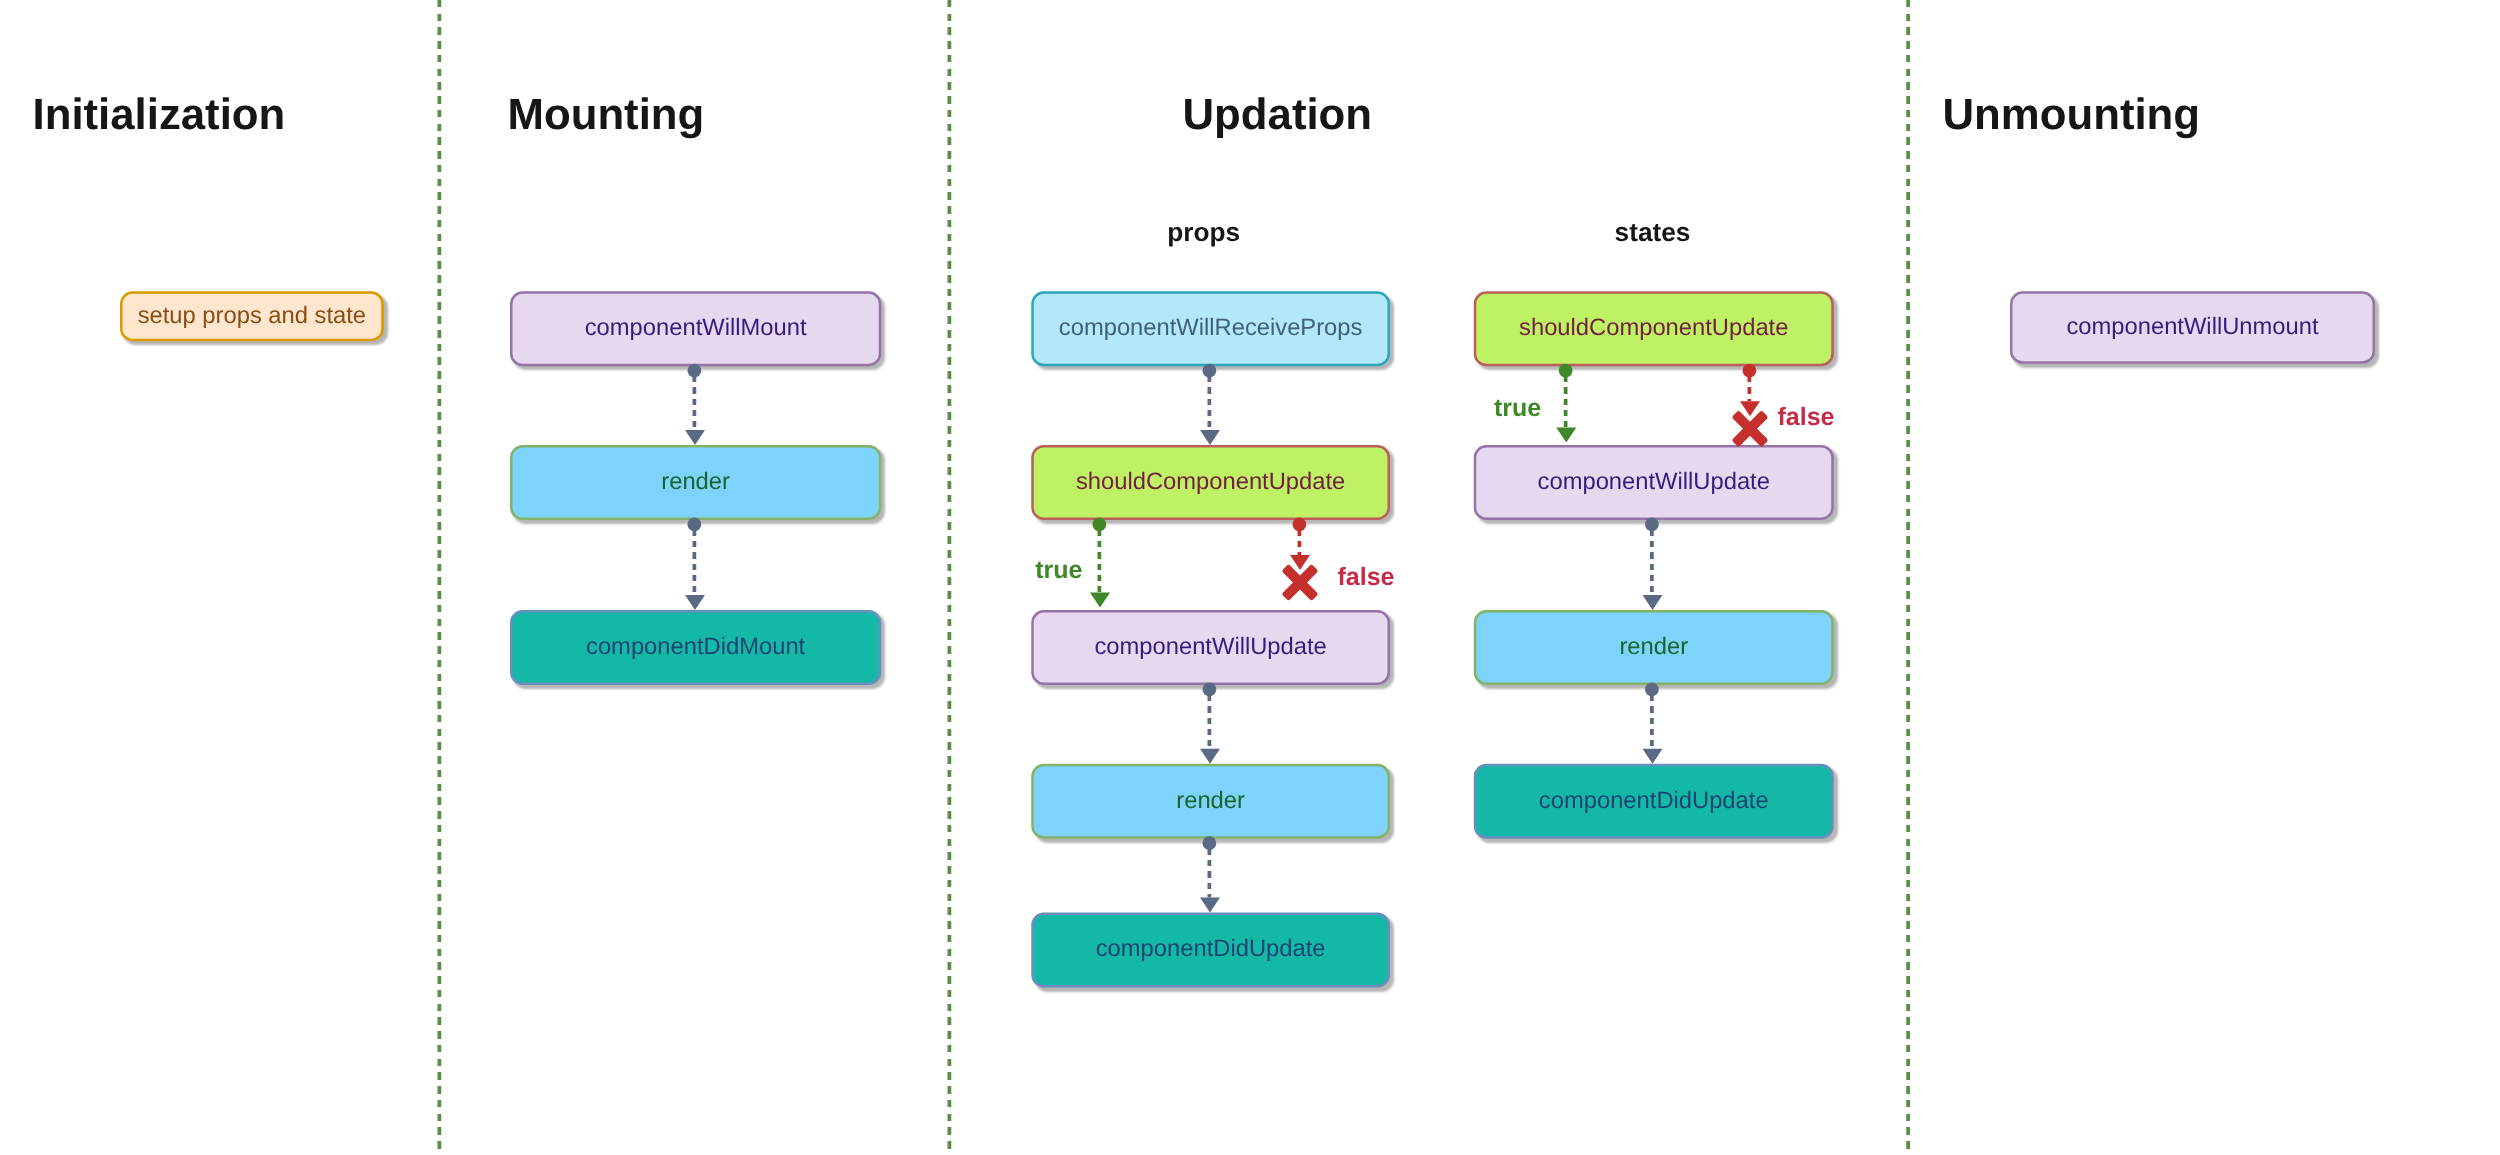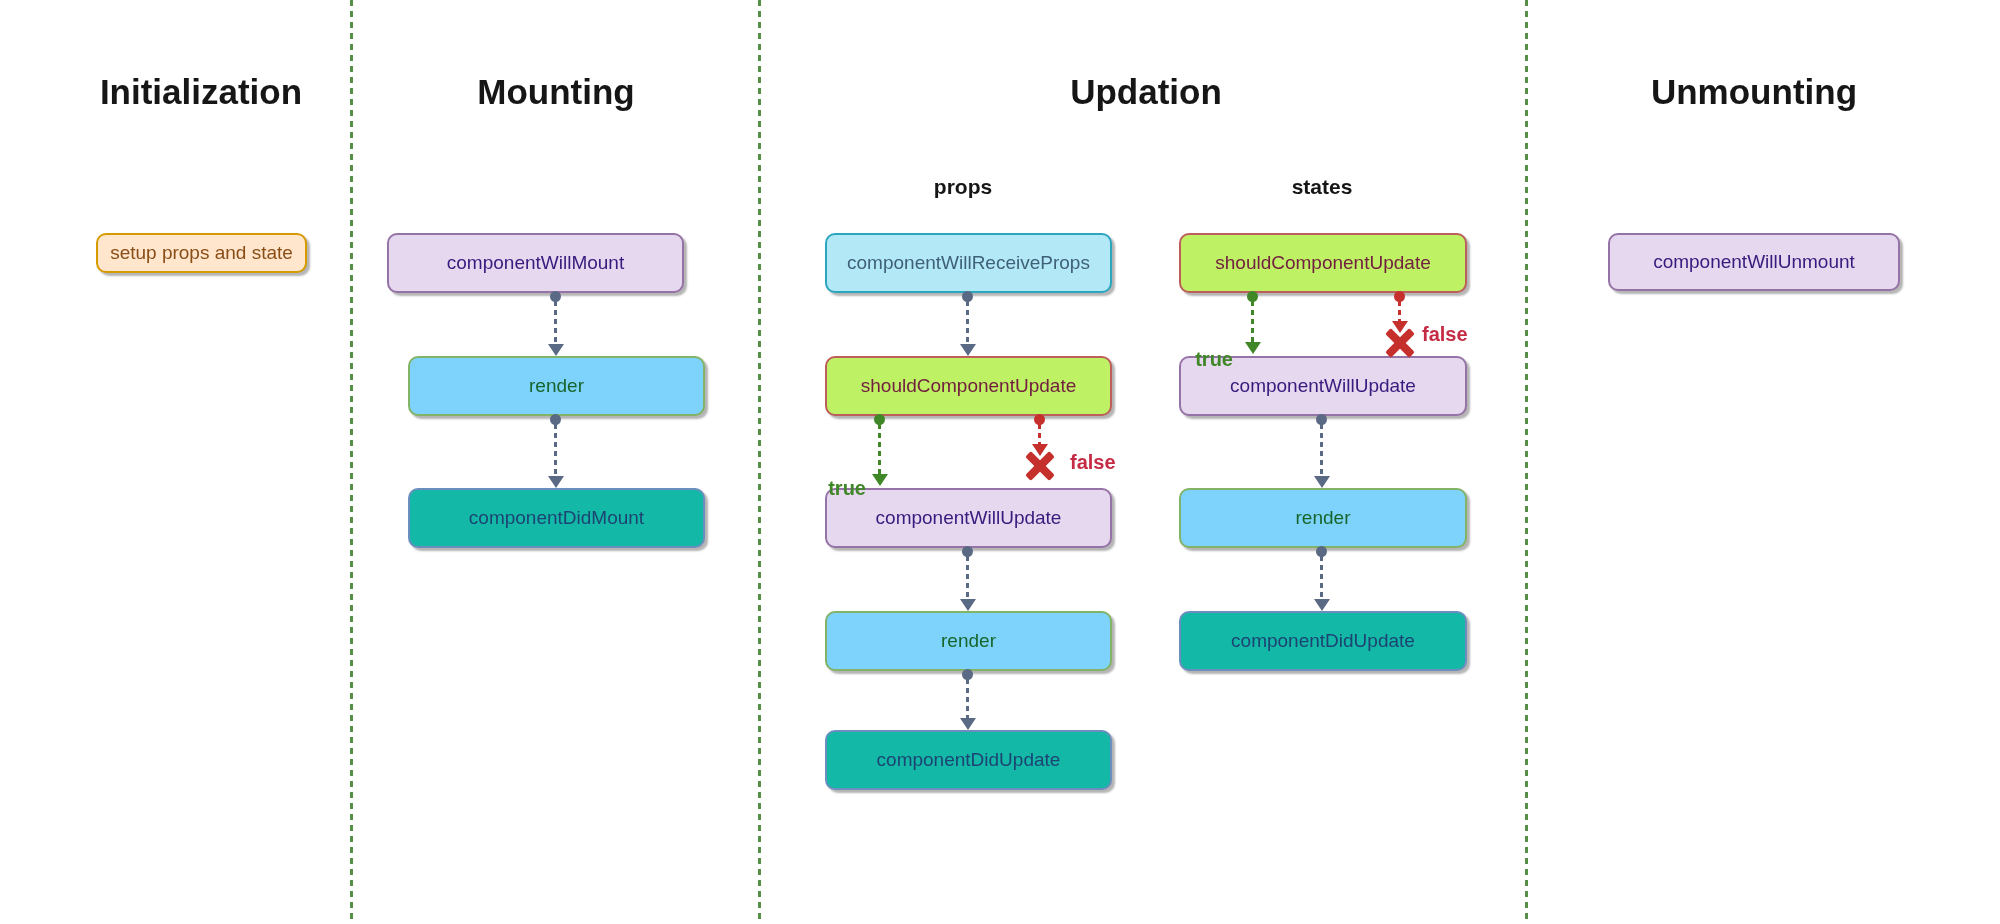--- a/index.html
+++ b/index.html
@@ -8,21 +8,21 @@
     font-family:"Liberation Sans", sans-serif;overflow:hidden;
   }
   
   .divider{
     position:absolute;top:0;bottom:0;width:3px;
     background:repeating-linear-gradient(180deg,#569046 0 6px,transparent 6px 11px);
   }
   
   .sec-title{
     position:absolute;top:70px;height:44px;line-height:44px;
-    font-size:35px;font-weight:600;color:#161616;text-align:center;
+    font-size:35px;font-weight:600;color:#161616;
   }
   .sub-title{
     position:absolute;top:172px;height:30px;line-height:30px;
     font-size:21px;font-weight:600;color:#161616;text-align:center;
   }
   
   .node{
     position:absolute;height:60px;border-radius:10px;border:2px solid #888;
     display:flex;align-items:center;justify-content:center;
     font-size:19px;box-sizing:border-box;
@@ -44,21 +44,21 @@
   .vline.red  {background:repeating-linear-gradient(180deg,#c6302c 0 5px,transparent 5px 9px);}
   .ahead{position:absolute;width:0;height:0;border-left:8px solid transparent;border-right:8px solid transparent;border-top:12px solid #5a6a84;}
   .ahead.slate{border-top-color:#5a6a84;} .ahead.green{border-top-color:#3f8727;} .ahead.red{border-top-color:#c6302c;}
   
   .xmark{position:absolute;width:34px;height:34px;}
   .xmark span{position:absolute;left:0;top:13px;width:34px;height:8px;background:#c6302c;border-radius:2px;}
   .xmark span:nth-child(1){transform:rotate(45deg);}
   .xmark span:nth-child(2){transform:rotate(-45deg);}
   
   .blabel{position:absolute;height:24px;line-height:24px;font-size:20px;font-weight:600;}
-  .blabel.true{color:#3f8727;text-align:right;width:80px;margin-top:32px;}
+  .blabel.true{color:#3f8727;text-align:right;width:80px;}
   .blabel.false{color:#c52b45;text-align:left;width:80px;}
 </style>
 </head>
 <body>
 
 <div class="stage">
 
   <div class="divider" style="left:350px"></div>
   <div class="divider" style="left:758px"></div>
   <div class="divider" style="left:1525px"></div>
@@ -66,21 +66,21 @@
   <div class="sec-title" style="left:26px;width:350px">Initialization</div>
   <div class="sec-title" style="left:406px;width:300px">Mounting</div>
   <div class="sec-title" style="left:946px;width:400px">Updation</div>
   <div class="sec-title" style="left:1554px;width:400px">Unmounting</div>
 
   <div class="sub-title" style="left:813px;width:300px">props</div>
   <div class="sub-title" style="left:1172px;width:300px">states</div>
 
   <div class="node orange" style="left:96px;top:233px;width:211px;height:40px">setup props and state</div>
 
-  <div class="node purple" style="left:387px;top:233px;width:297px">componentWillMount</div>
+  <div class="node purple" style="left:408px;top:233px;width:297px">componentWillMount</div>
   <div class="node green" style="left:408px;top:356px;width:297px">render</div>
   <div class="node blue" style="left:408px;top:488px;width:297px">componentDidMount</div>
 
   <div class="node cyan" style="left:825px;top:233px;width:287px">componentWillReceiveProps</div>
   <div class="node red" style="left:825px;top:356px;width:287px">shouldComponentUpdate</div>
   <div class="node purple" style="left:825px;top:488px;width:287px">componentWillUpdate</div>
   <div class="node green" style="left:825px;top:611px;width:287px">render</div>
   <div class="node blue" style="left:825px;top:730px;width:287px">componentDidUpdate</div>
 
   <div class="node red" style="left:1179px;top:233px;width:288px">shouldComponentUpdate</div>

